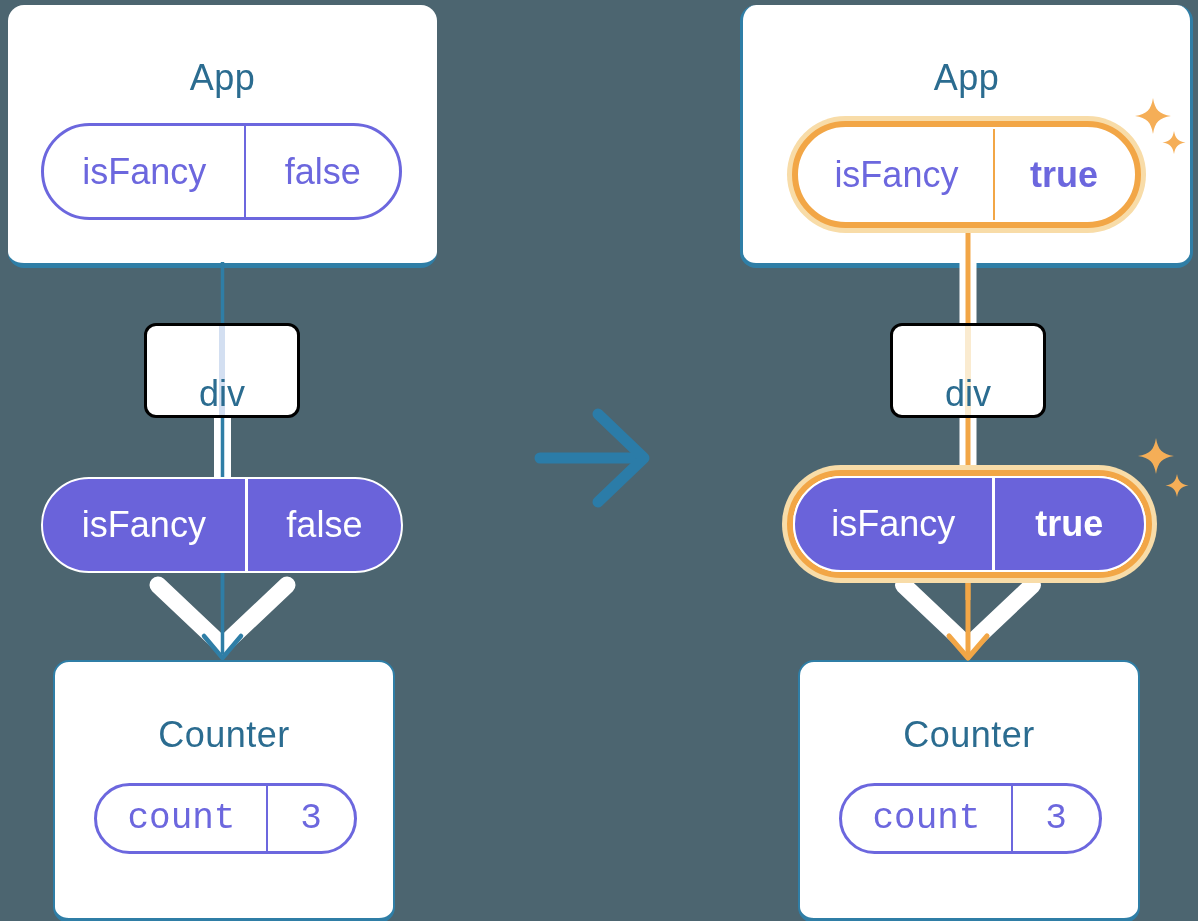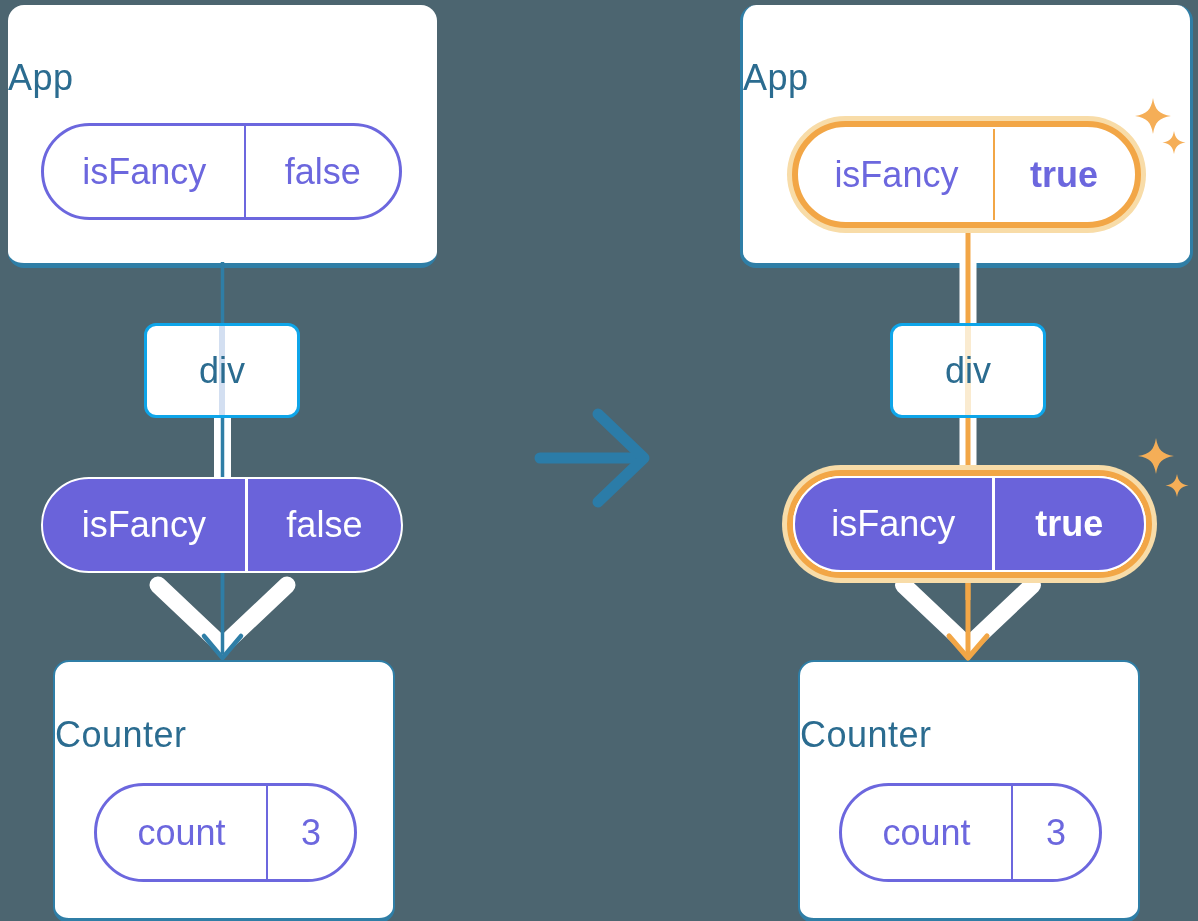--- a/index.html
+++ b/index.html
@@ -14,34 +14,34 @@
   
   .card { position:absolute; background:#ffffff; border-radius:16px; z-index:1; }
   .app-card { top:5px; height:263px; border-bottom:5px solid #2F7EA6; }
   .col-before .app-card { left:8px; width:429px; }
   .col-after  .app-card { left:0;  width:453px; border-left:3px solid #2F7EA6; border-right:3px solid #2F7EA6; }
   .counter-card { top:660px; height:263px; width:342px;
                   border:2.5px solid #2F7EA6; border-bottom-width:5px; }
   .col-before .counter-card { left:53px; }
   .col-after  .counter-card { left:58px; }
 
-  .card-title { position:absolute; left:0; width:100%; top:52px; text-align:left;
+  .card-title { position:absolute; left:0; width:100%; top:52px; text-align:center;
                 font-size:36px; font-weight:500; color:#2B6C90; letter-spacing:0.5px; }
 
   
   .pill { position:absolute; display:flex; border-radius:999px; font-size:36px; z-index:3; }
   .pill .cell { display:flex; align-items:center; justify-content:center; }
 
   .outline-pill { background:#fff; border:3px solid #6C67DE; color:#6C67DE; }
   .outline-pill .cell-name  { width:57%; border-right:2.5px solid #6C67DE; }
   .outline-pill .cell-value { flex:1; }
 
   .app-state-pill { left:33px; top:118px; width:361px; height:97px; }
 
-  .counter-state-pill { left:39px; top:121px; width:263px; height:99px; }
+  .counter-state-pill { left:39px; top:121px; width:263px; height:71px;font-family:Liberation Mono, monospace; }
   .counter-state-pill .cell-name { width:66.5%; }
 
   .solid-pill { background:#6A63DA; border:2.5px solid #ffffff; color:#ffffff; }
   .solid-pill .cell-name  { width:57.2%; border-right:3px solid #ffffff; }
   .solid-pill .cell-value { flex:1; }
   .col-before .prop-pill { left:41px; top:477px; width:362px; height:96px; }
 
   
   .hl { position:absolute; background:#F8DCA8; border-radius:999px; padding:5px; z-index:3; }
   .hl-mid { border:6px solid #F2A646; border-radius:999px; background:#fff; }
@@ -54,21 +54,21 @@
 
   .hl-prop { left:42px; top:465px; }
   .hl-prop .pill-solid-inner { width:353px; height:96px; display:flex; border-radius:999px;
                                background:#6A63DA; border:2.5px solid #fff; color:#fff; font-size:36px; }
   .hl-prop .cell-name  { width:57.2%; border-right:3px solid #ffffff; }
   .hl-prop .cell-value { flex:1; font-weight:700; }
   .pill-inner .cell, .pill-solid-inner .cell { display:flex; align-items:center; justify-content:center; }
 
   
   .div-box { position:absolute; top:323px; width:156px; height:95px; background:#fff;
-             border:3px solid #0ea5e9; border-radius:12px; display:flex; align-items:center;
+             border:3px solid #000000; border-radius:12px; display:flex; align-items:flex-end;
              justify-content:center; z-index:3; }
   .col-before .div-box { left:144px; }
   .col-after  .div-box { left:150px; }
   .div-box .label { position:relative; z-index:1; font-size:36px; font-weight:500; color:#2B6C90; }
   .through-line { position:absolute; top:0; bottom:0; left:50%; transform:translateX(-50%);
                   width:6px; z-index:0; }
   .col-before .through-line { background:#D3DFF1; }
   .col-after  .through-line { background:#FAEBD0; }
 
   .connectors { position:absolute; left:0; top:0; z-index:2; pointer-events:none; }

